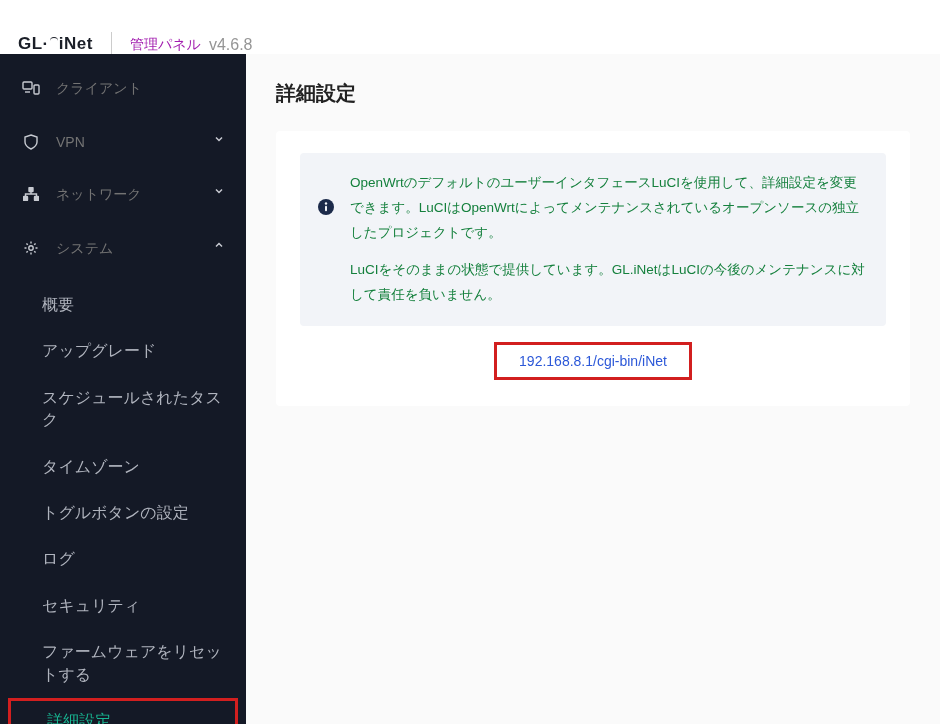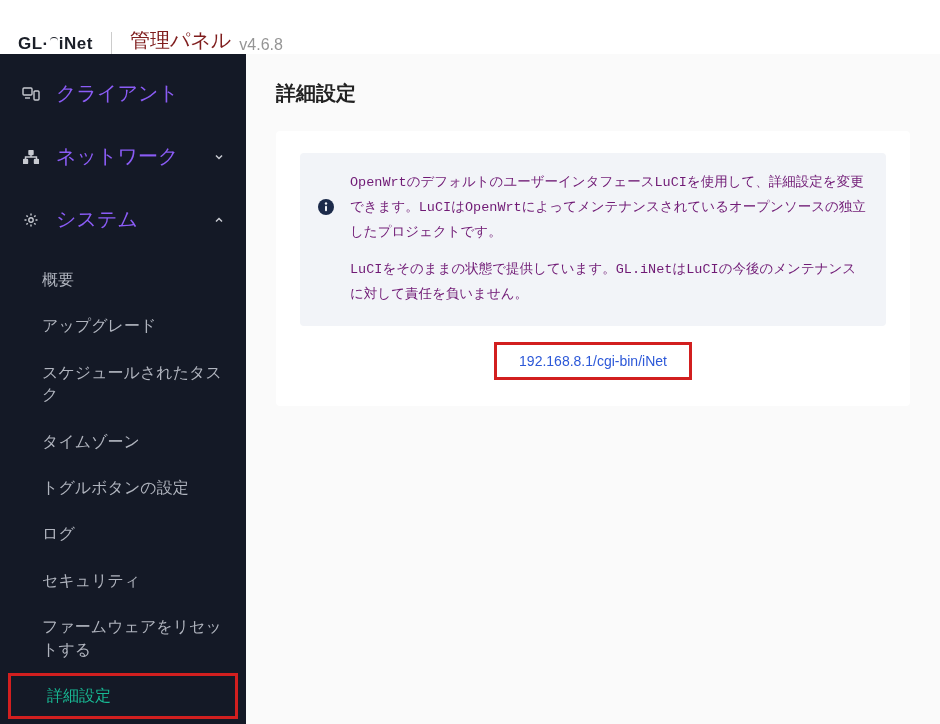--- a/index.html
+++ b/index.html
@@ -37,46 +37,46 @@
   position: relative;
   top: -10px;
 }
 .divider-v {
   width: 1px;
   height: 22px;
   background: #ccc;
   margin: 0 18px;
 }
 .panel-title {
-  font-size: 20px;
-  color: #7f1d1d;
+  font-size: 14px;
+  color: #a21caf;
 }
 .version {
   font-size: 16px;
   color: #959595;
   margin-left: 8px;
 }
 .layout {
   display: flex;
   height: calc(100% - 54px);
 }
 .sidebar {
   width: 246px;
   background: #141926;
   color: #b6bbc6;
   overflow-y: auto;
   padding-top: 8px;
 }
 .side-item {
   display: flex;
-  align-items: center;
+  align-items: flex-start;
   padding: 18px 22px;
-  font-size: 20px;
+  font-size: 14px;
   cursor: pointer;
-  color: #8b5cf6;
+  color: #737373;
 }
 .side-item .icon {
   width: 18px;
   height: 16px;
   margin-right: 16px;
   flex-shrink: 0;
   display: flex;
   align-items: center;
   justify-content: center;
 }
@@ -127,23 +127,22 @@
 }
 .info-icon {
   flex-shrink: 0;
   width: 16px;
   height: 16px;
   margin-top: 28px;
   color: #1c2a4a;
 }
 .info-text {
   font-size: 13.5px;
-  color: #701a75;
+  color: #15803d;
   line-height: 1.85;
-  font-family: Liberation Mono, monospace;
 }
 .info-text p + p { margin-top: 12px; }
 .link-row {
   text-align: center;
   margin-top: 16px;
 }
 .luci-link {
   display: inline-block;
   color: #2c58d8;
   font-size: 14px;
@@ -173,20 +172,33 @@
       <span class="icon">
         <svg width="18" height="14" viewBox="0 0 18 14" fill="none" stroke="#c7cad1" stroke-width="1.4">
           <rect x="1" y="1" width="9" height="7" rx="1"></rect>
           <rect x="12" y="4" width="5" height="9" rx="1"></rect>
           <line x1="3" y1="11" x2="8" y2="11"></line>
         </svg>
       </span>
       <span class="label">クライアント</span>
     </div>
 
+    <div class="side-item">
+      <span class="icon">
+        <svg width="14" height="16" viewBox="0 0 14 16" fill="none" stroke="#c7cad1" stroke-width="1.4">
+          <path d="M7 1 L13 3 V8 C13 12 7 15 7 15 C7 15 1 12 1 8 V3 Z"></path>
+        </svg>
+      </span>
+      <span class="label">VPN</span>
+      <span class="chev">
+        <svg width="10" height="10" viewBox="0 0 10 10" fill="none" stroke="#c7cad1" stroke-width="1.5">
+            <path d="M2 3.5 L5 6.5 L8 3.5"></path>
+          </svg>
+      </span>
+    </div>
 
 
     <div class="side-item">
       <span class="icon">
         <svg width="16" height="14" viewBox="0 0 16 14" fill="none" stroke="#c7cad1" stroke-width="1.4">
           <rect x="6" y="0.5" width="4" height="4" rx="0.5" fill="#c7cad1"></rect>
           <rect x="0.5" y="9.5" width="4" height="4" rx="0.5" fill="#c7cad1"></rect>
           <rect x="11.5" y="9.5" width="4" height="4" rx="0.5" fill="#c7cad1"></rect>
           <path d="M8 4.5 V7 M8 7 H2.5 V9.5 M8 7 H13.5 V9.5"></path>
         </svg>

